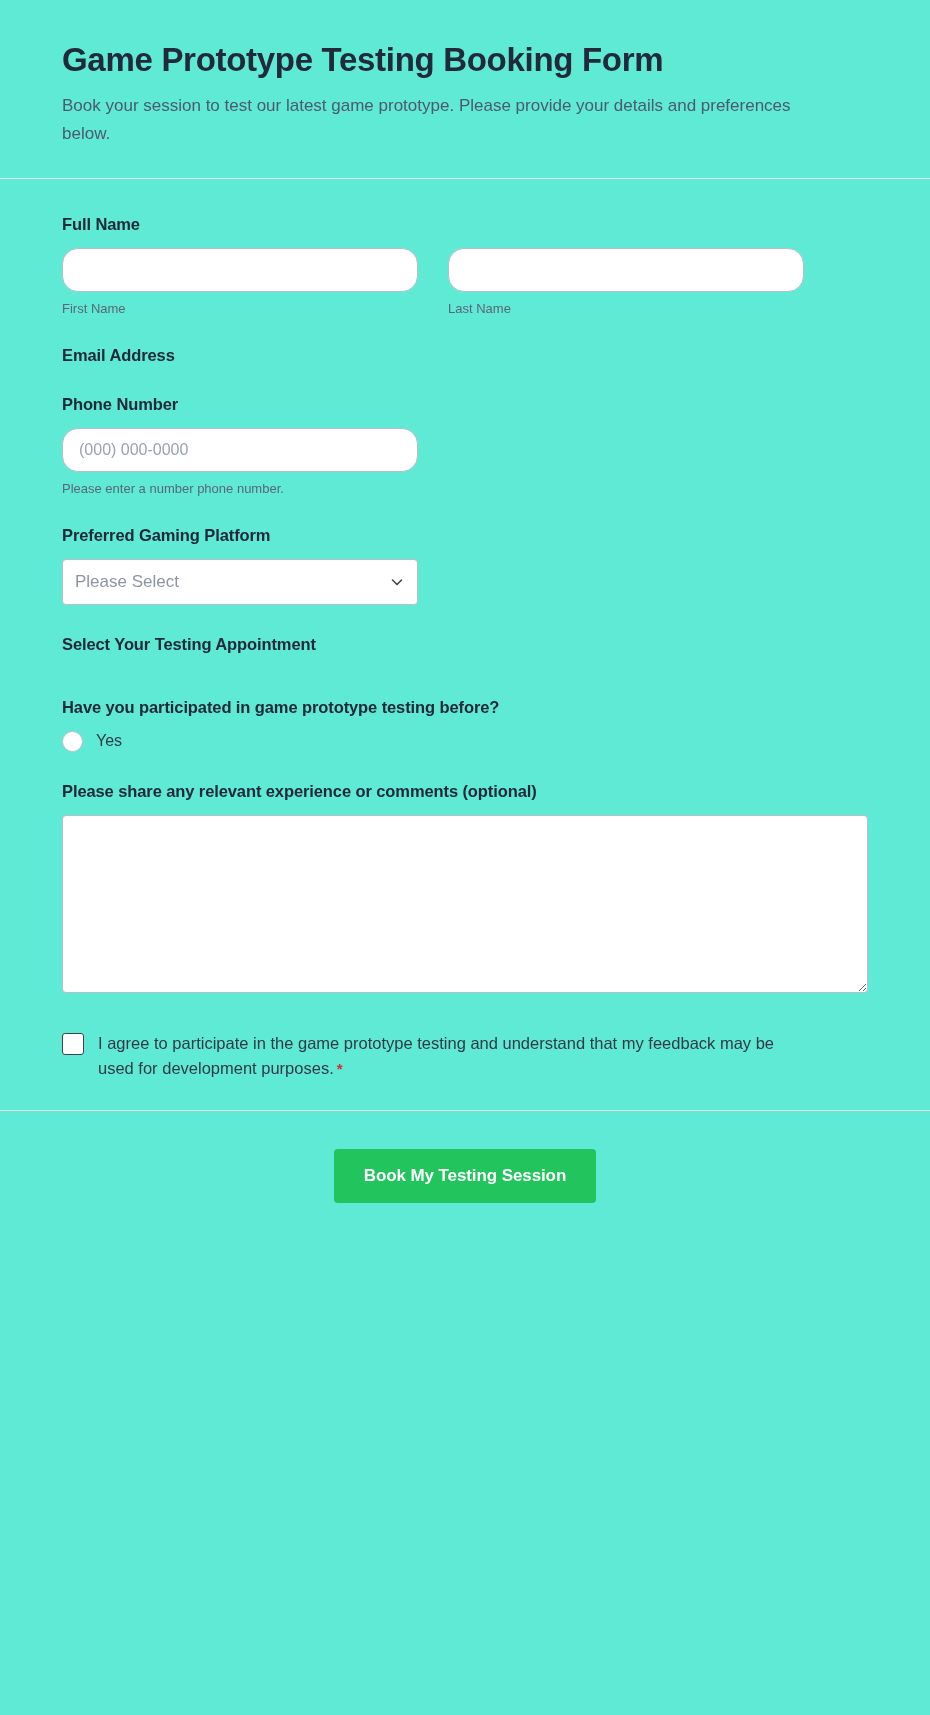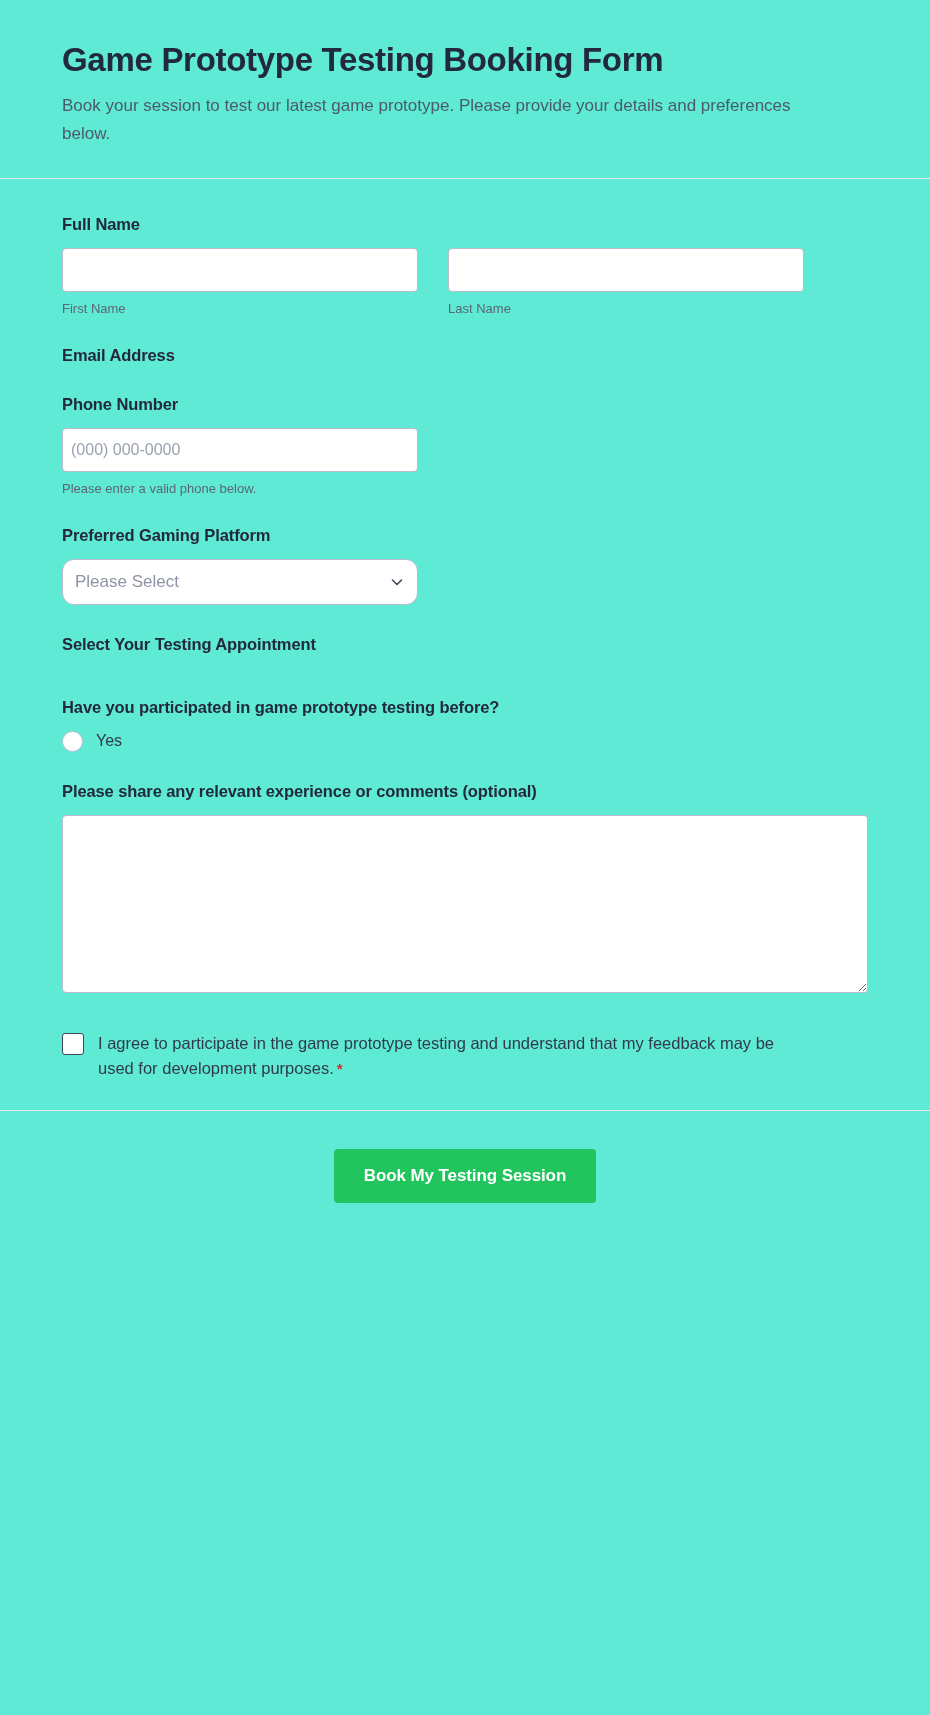--- a/index.html
+++ b/index.html
@@ -58,23 +58,23 @@
     color: #d52c2c;
     font-weight: bold;
     font-size: 15px;
     margin-left: 3px;
   }
 
   .text-input {
     width: 100%;
     height: 44px;
     border: 1px solid #b8bdc9;
-    border-radius: 4px;
-    background: #ffffff;
-    padding: 0 8px;
+    border-radius: 16px;
+    background: #ffffff;
+    padding: 0 16px;
     font-size: 16px;
     font-family: "Liberation Sans", sans-serif;
     color: #2c3345;
     outline: none;
   }
   .text-input::placeholder { color: #9aa2b1; }
 
   .sub-label {
     font-size: 13px;
     color: #5c6678;
@@ -94,21 +94,21 @@
 
   
   .select-wrap {
     position: relative;
     width: 356px;
   }
   .select-box {
     width: 100%;
     height: 46px;
     border: 1px solid #b8bdc9;
-    border-radius: 12px;
+    border-radius: 4px;
     background: #ffffff;
     padding: 0 38px 0 12px;
     font-size: 17px;
     color: #8d95a5;
     display: flex;
     align-items: center;
   }
   .chevron {
     position: absolute;
     right: 13px;
@@ -229,21 +229,21 @@
     </div>
 
     <div class="field-block">
       <span class="field-label">Email Address</span>
     </div>
 
     <div class="field-block">
       <span class="field-label">Phone Number</span>
       <div class="half-col">
         <input class="text-input" type="text" value="" placeholder="(000) 000-0000" style="">
-        <span class="sub-label">Please enter a valid phone below.</span>
+        <span class="sub-label">Please enter a number phone number.</span>
       </div>
     </div>
 
     <div class="field-block">
       <span class="field-label">Preferred Gaming Platform</span>
       <div class="select-wrap">
         <div class="select-box">
           <span>Please Select</span>
         </div>
         <span class="chevron">

